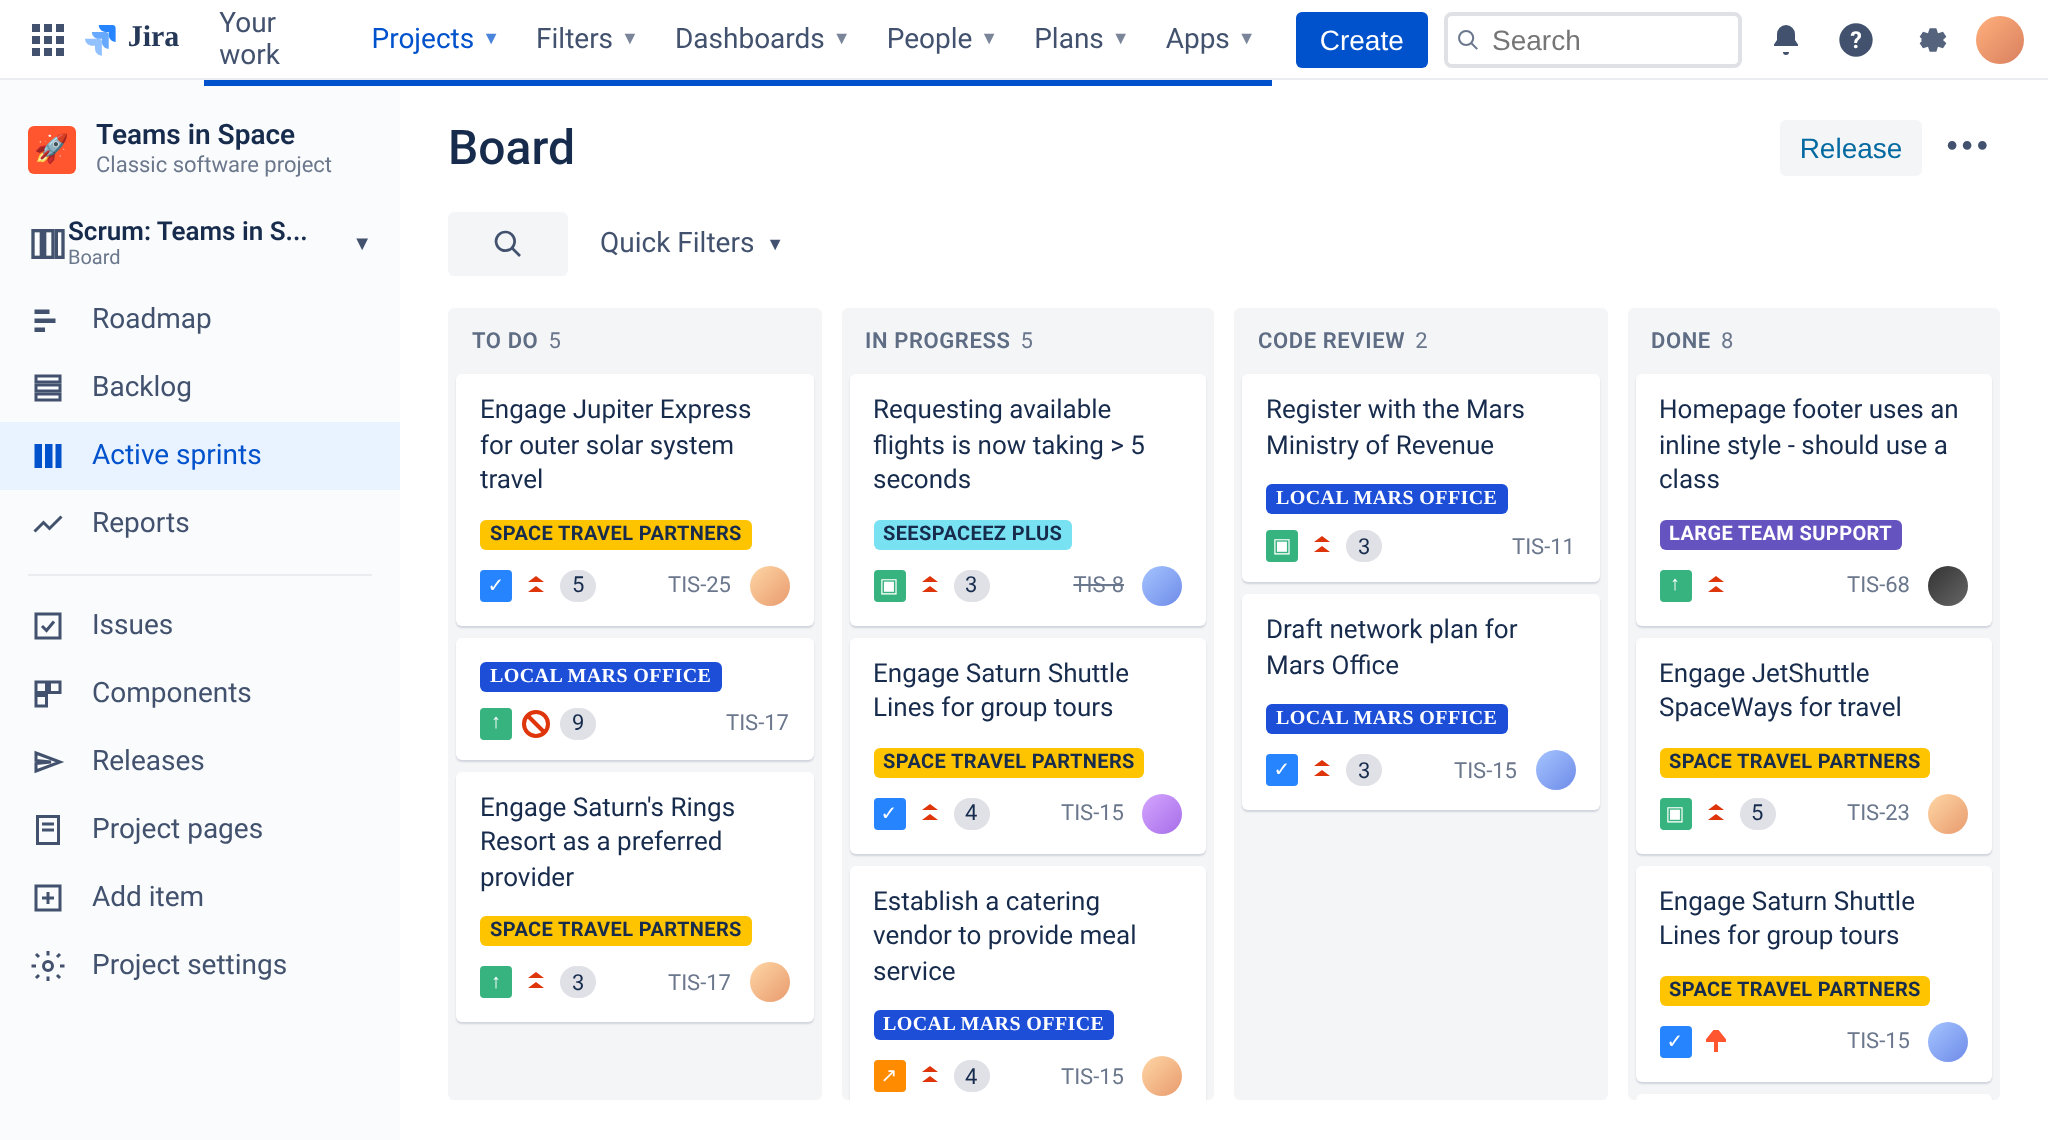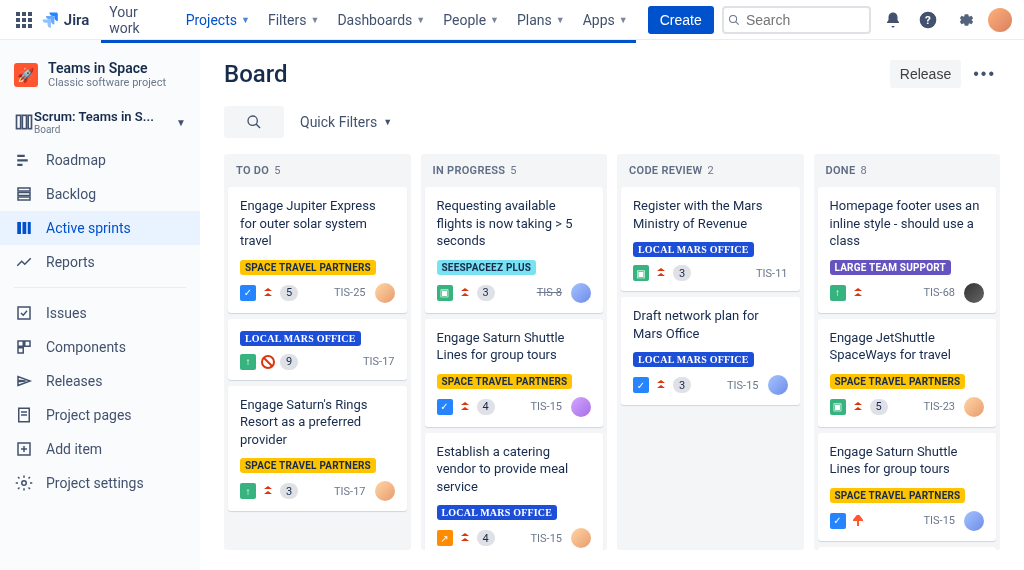--- a/index.html
+++ b/index.html
@@ -1,21 +1,21 @@
 <!DOCTYPE html>
 <html><head>
 <meta charset="utf-8">
 <style>
 * { box-sizing: border-box; margin: 0; padding: 0; }
 body { font-family: -apple-system, BlinkMacSystemFont, "Segoe UI", Roboto, sans-serif; font-size: 14px; color: #172B4D; background: #fff; width: 1024px; height: 570px; overflow: hidden; }
 
 
 .topnav { height: 40px; display: flex; align-items: center; padding: 0 12px; border-bottom: 1px solid #EBECF0; gap: 4px; }
 .app-switcher { width: 24px; height: 24px; display: flex; align-items: center; justify-content: center; cursor: pointer; color: #42526E; }
-.jira-logo { display: flex; align-items: center; gap: 4px; margin-right: 8px; }
+.jira-logo { display: flex; align-items: center; gap: 4px; margin-right: 8px; font-family: Liberation Serif, serif; }
 .jira-logo svg { width: 20px; height: 20px; }
 .jira-text { font-weight: 600; color: #253858; font-size: 15px; }
 .nav-items { display: flex; align-items: center; gap: 2px; }
 .nav-item { padding: 6px 8px; display: flex; align-items: center; gap: 4px; cursor: pointer; color: #42526E; font-size: 14px; border-radius: 3px; }
 .nav-item.active { color: #0052CC; }
 .nav-item .chev { font-size: 9px; opacity: .7; }
 .nav-active-bar { position: absolute; bottom: -1px; height: 3px; background: #0052CC; }
 .create-btn { background: #0052CC; color: #fff; border: none; padding: 6px 12px; border-radius: 3px; font-weight: 500; font-size: 14px; margin-left: 8px; cursor: pointer; }
 .spacer { flex: 1; }
 .search-box { display: flex; align-items: center; gap: 6px; border: 2px solid #DFE1E6; border-radius: 4px; padding: 4px 4px; width: 150px; color: #6B778C; }
@@ -38,21 +38,21 @@
 .side-item { display: flex; align-items: center; gap: 12px; padding: 7px 14px; cursor: pointer; color: #42526E; font-size: 14px; }
 .side-item.active { background: #E9F2FF; color: #0052CC; }
 .side-item .sicon { width: 20px; height: 20px; display: flex; align-items: center; justify-content: center; }
 .side-divider { height: 1px; background: #EBECF0; margin: 8px 14px; }
 
 
 .main { flex: 1; padding: 20px 24px; overflow: hidden; display: flex; flex-direction: column; }
 .board-header { display: flex; align-items: center; justify-content: space-between; margin-bottom: 18px; }
 .board-title { font-size: 24px; font-weight: 500; }
 .board-actions { display: flex; align-items: center; gap: 8px; }
-.release-btn { background: #F4F5F7; border: none; padding: 6px 10px; border-radius: 3px; cursor: pointer; font-size: 14px; color: #404040; }
+.release-btn { background: #F4F5F7; border: none; padding: 6px 10px; border-radius: 3px; cursor: pointer; font-size: 14px; color: #0369a1; }
 .more-btn { background: none; border: none; padding: 4px; cursor: pointer; color: #42526E; font-size: 16px; letter-spacing: 2px; }
 .filters { display: flex; align-items: center; gap: 16px; margin-bottom: 16px; }
 .filter-search { width: 60px; height: 32px; background: #F4F5F7; border-radius: 3px; display: flex; align-items: center; justify-content: center; color: #42526E; }
 .quick-filters { display: flex; align-items: center; gap: 6px; color: #42526E; cursor: pointer; }
 
 
 .columns { display: flex; gap: 10px; flex: 1; overflow: hidden; }
 .col { flex: 1; min-width: 0; background: #F4F5F7; border-radius: 3px; display: flex; flex-direction: column; }
 .col-header { padding: 10px 12px; font-size: 11px; font-weight: 600; color: #5E6C84; text-transform: uppercase; letter-spacing: .3px; }
 .col-count { color: #6B778C; font-weight: 400; margin-left: 2px; }

